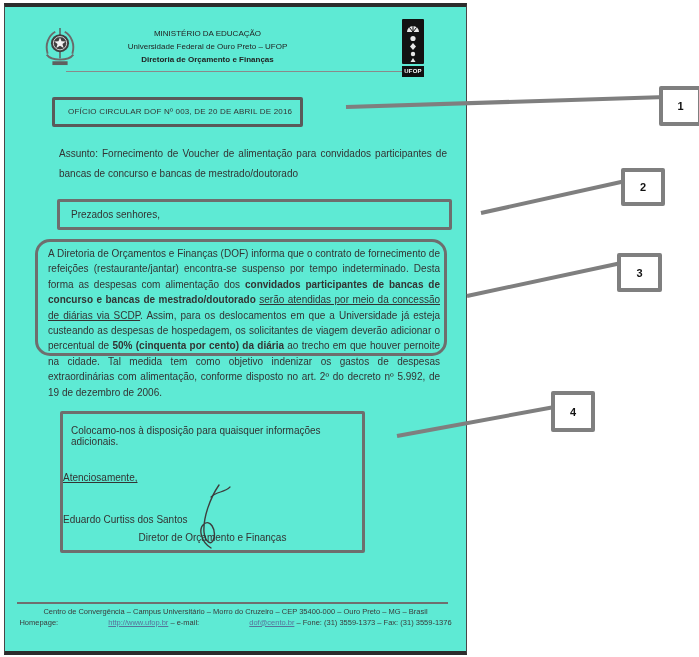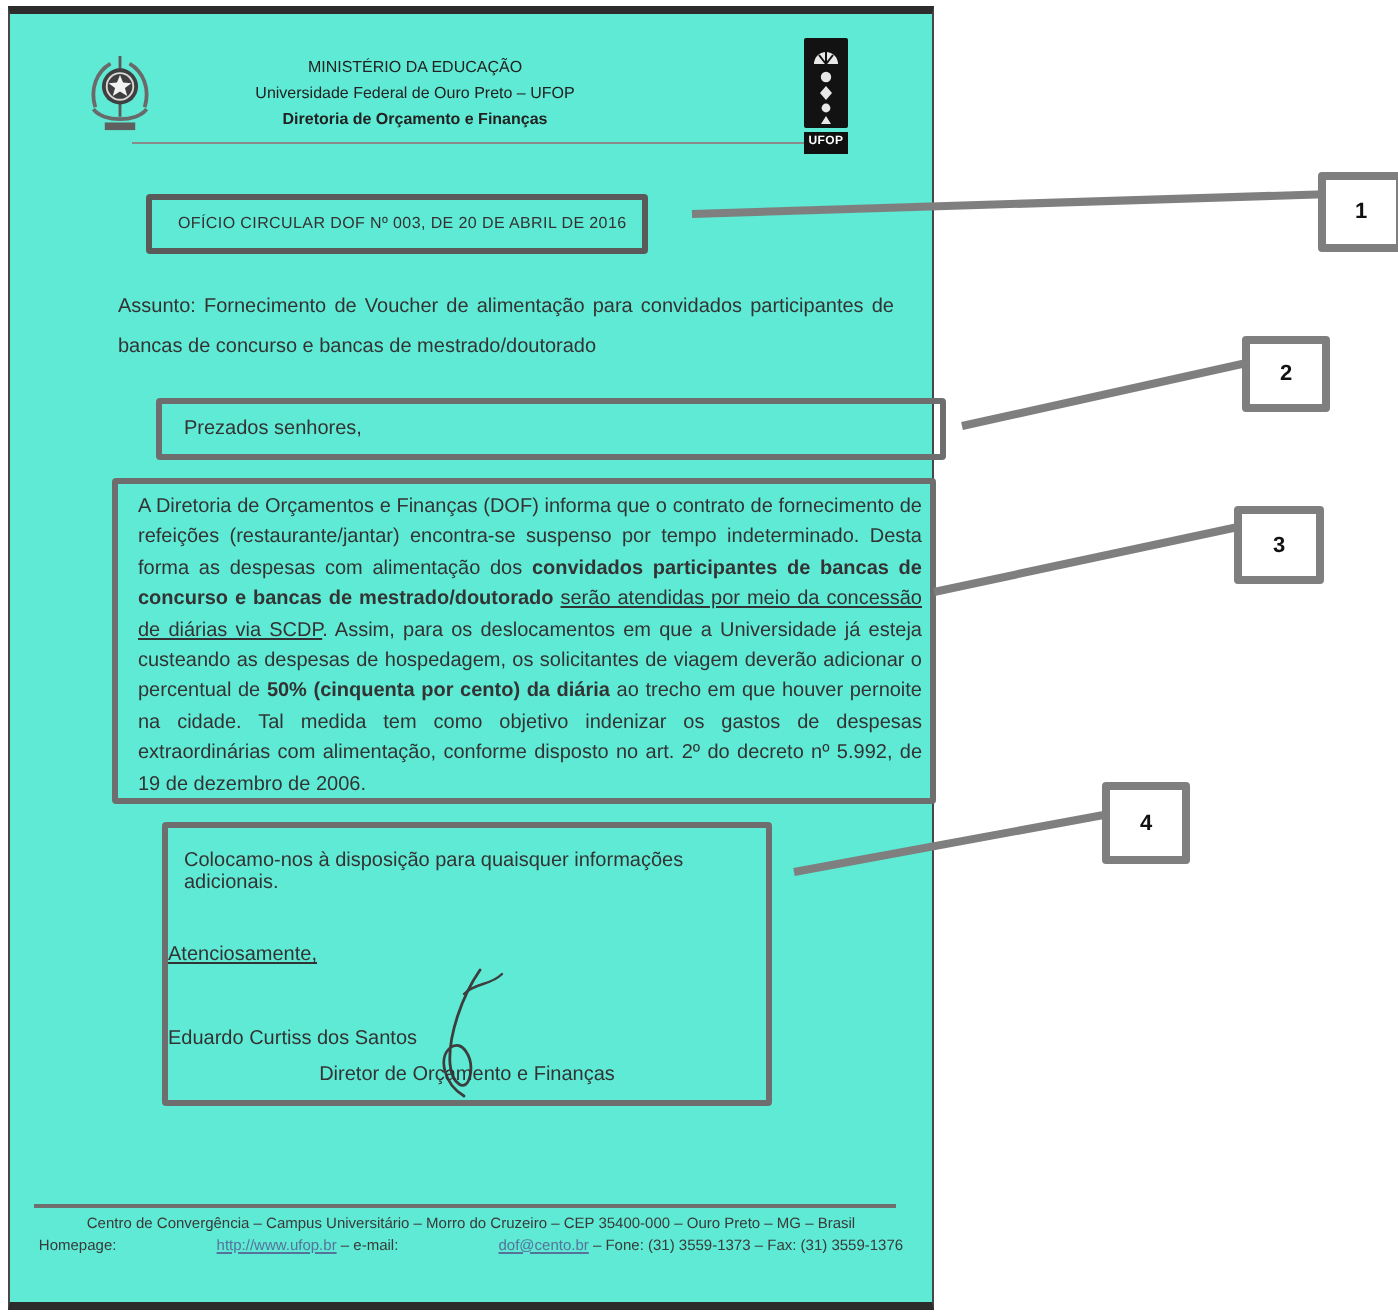--- a/index.html
+++ b/index.html
@@ -14,28 +14,28 @@
   .coat{position:absolute;left:36px;top:17px;width:38px;height:46px;}
   .hdr-text{position:absolute;left:95px;top:20px;width:215px;text-align:center;
             font-size:8px;line-height:13px;color:#222;}
   .hdr-text .l3{font-weight:bold;}
   .ufop-logo{position:absolute;left:397px;top:12px;width:22px;}
   .ufop-logo .emblem{display:block;}
   .ufop-label{margin-top:2px;width:22px;height:11px;background:#101010;color:#fff;
               font-size:6px;font-weight:bold;text-align:center;line-height:11px;letter-spacing:.2px;}
   .hdr-rule{position:absolute;left:61px;top:64px;width:336px;height:1px;background:#8a8a8a;}
   
-  .tbox{position:absolute;border:3px solid #6e6e6e;border-radius:2px;background:transparent;margin-left:21px;}
+  .tbox{position:absolute;border:3px solid #6e6e6e;border-radius:2px;background:transparent;}
   .oficio{left:47px;top:90px;width:251px;height:30px;border-color:#5a5a5a;
           font-size:8px;letter-spacing:.2px;line-height:24px;padding-left:13px;color:#333;}
   .subject{position:absolute;left:54px;top:137px;width:388px;font-size:10px;line-height:20px;
            text-align:justify;color:#333;}
   .subject .it{}
   .salut{left:52px;top:192px;width:395px;height:31px;font-size:10px;line-height:25px;padding-left:11px;color:#333;}
-  .bodybox{left:30px;top:232px;width:412px;height:163px;padding:4px 4px 4px 10px;}
+  .bodybox{left:30px;top:232px;width:412px;height:117px;padding:4px 4px 4px 10px;border-radius:15px;}
   .bodybox p{margin:0;font-size:10px;line-height:15.4px;text-align:justify;color:#333;}
   .bd{font-weight:bold;}
   .ul{text-decoration:underline;}
   .closing{left:55px;top:404px;width:305px;height:142px;}
   .avail{position:absolute;left:8px;top:11px;right:6px;font-size:10px;color:#333;}
   .regards{position:absolute;left:0;top:58px;width:100%;font-size:10px;color:#333;text-decoration:underline;}
   .sig{position:absolute;left:126px;top:70px;}
   .signame{position:absolute;left:0;top:100px;width:100%;font-size:10px;color:#333;}
   .sigtitle{position:absolute;left:0;top:118px;width:100%;text-align:center;font-size:10px;color:#333;}
   

